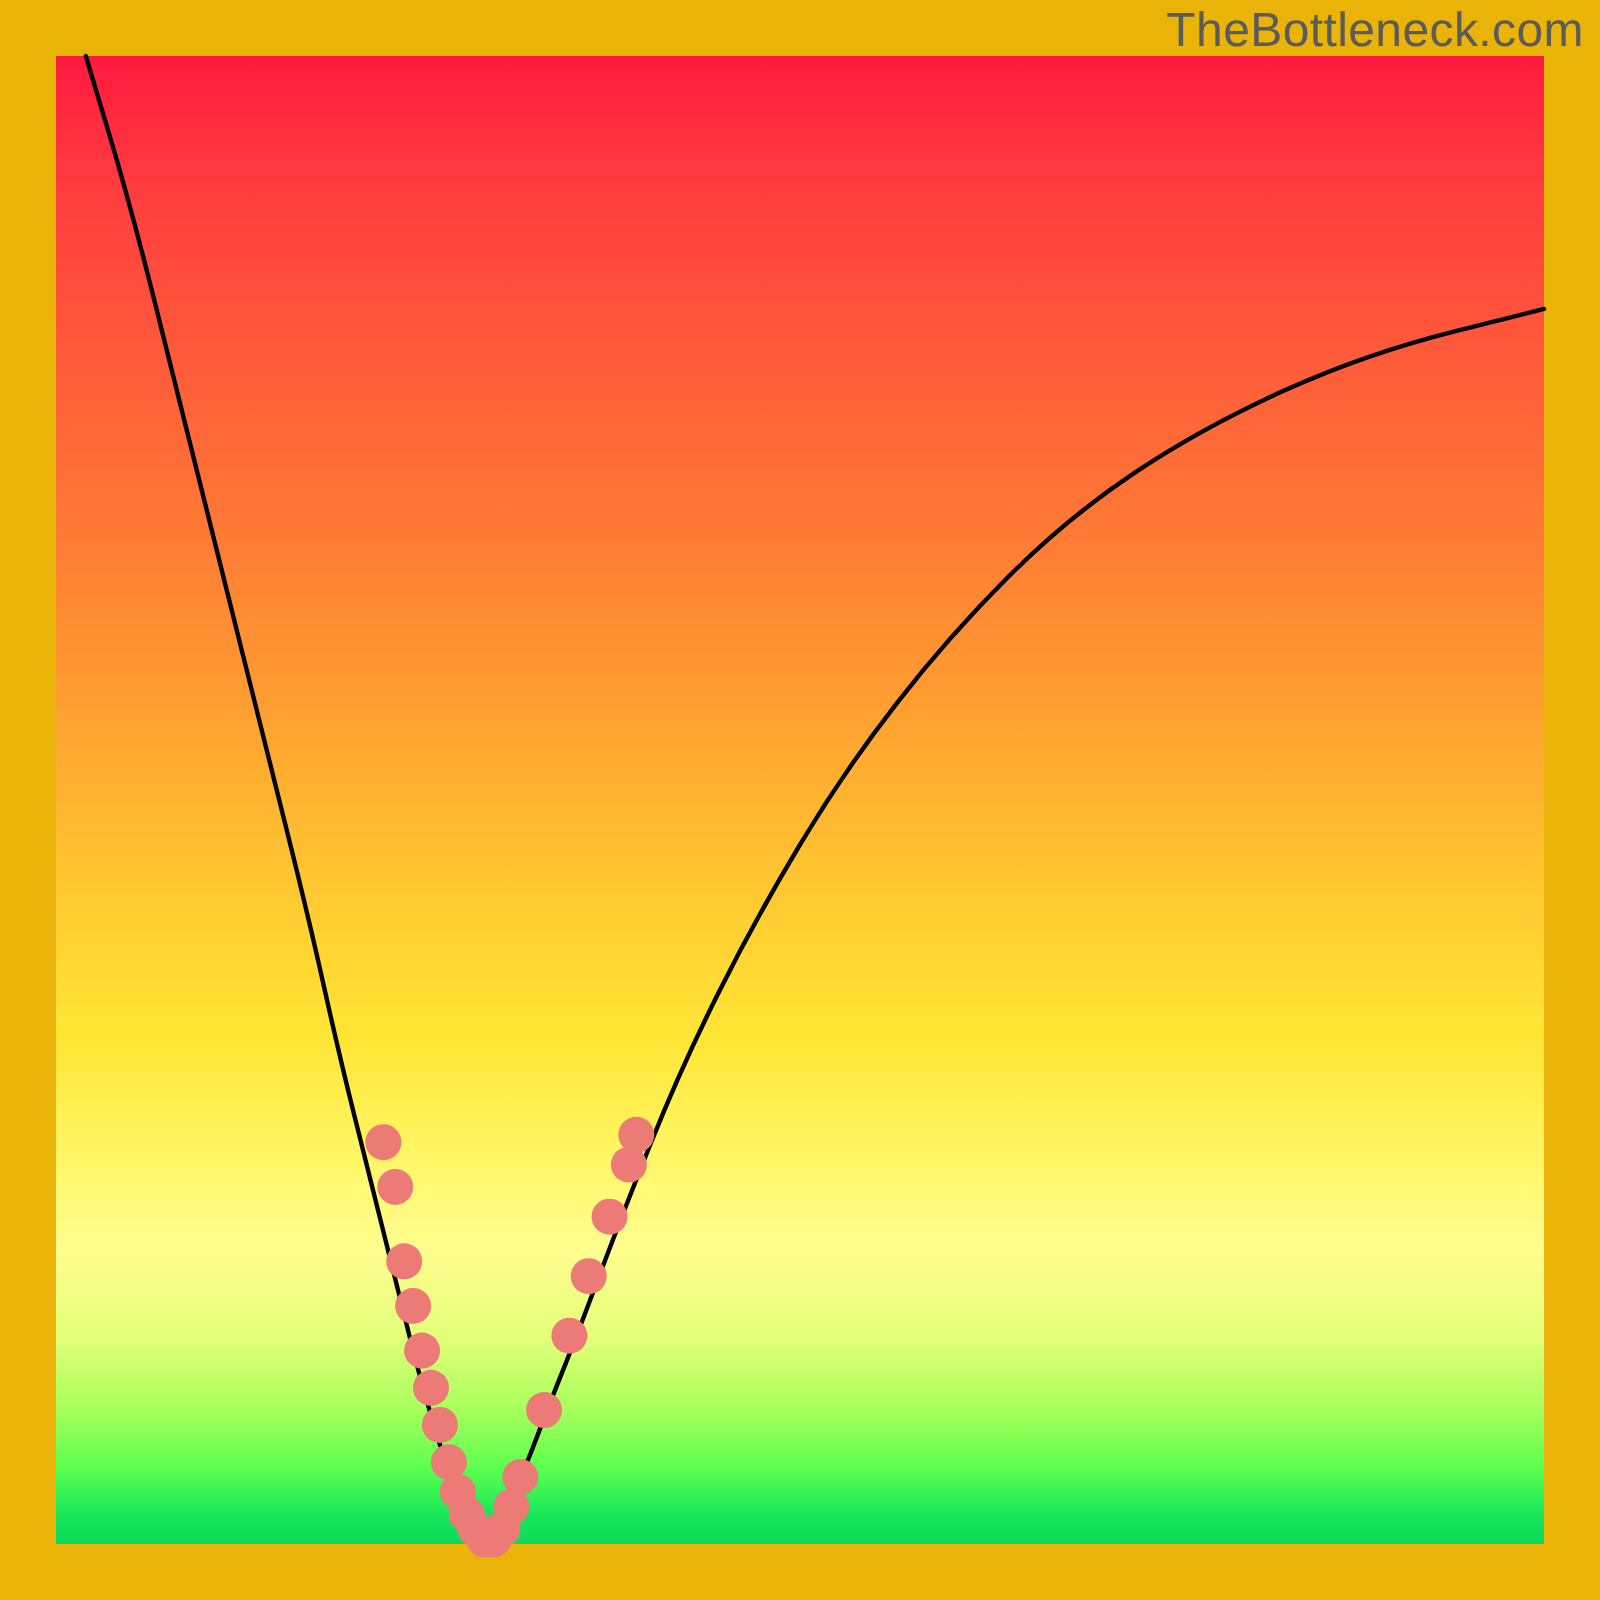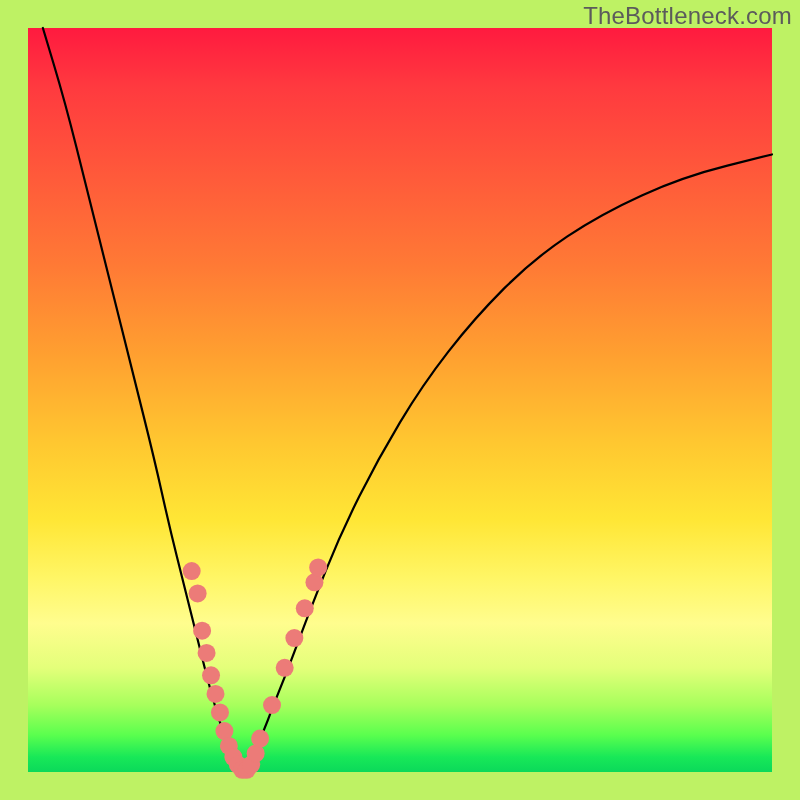--- a/index.html
+++ b/index.html
@@ -10,21 +10,21 @@
     overflow: hidden;
     background: #000;
     font-family: Arial, Helvetica, sans-serif;
   }
   .frame {
     position: absolute;
     top: 0;
     left: 0;
     width: 800px;
     height: 800px;
-    background: #bef264;
+    background: #eab308;
   }
   .plot-area {
     position: absolute;
     top: 28px;
     left: 28px;
     width: 744px;
     height: 744px;
     
     background: linear-gradient(to bottom,
       #ff1a3f 0%,

